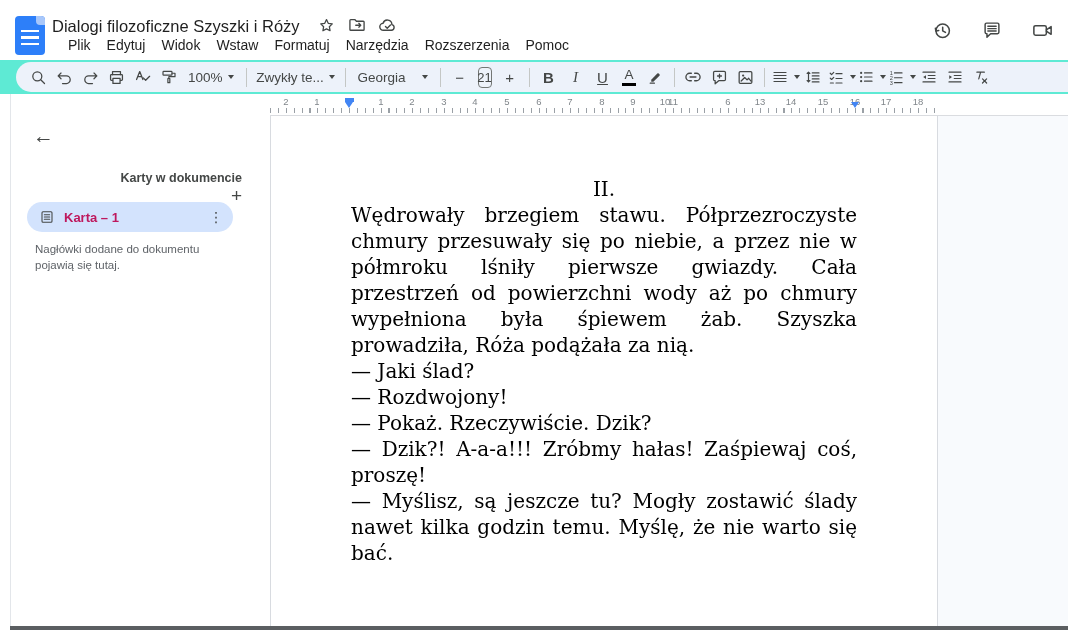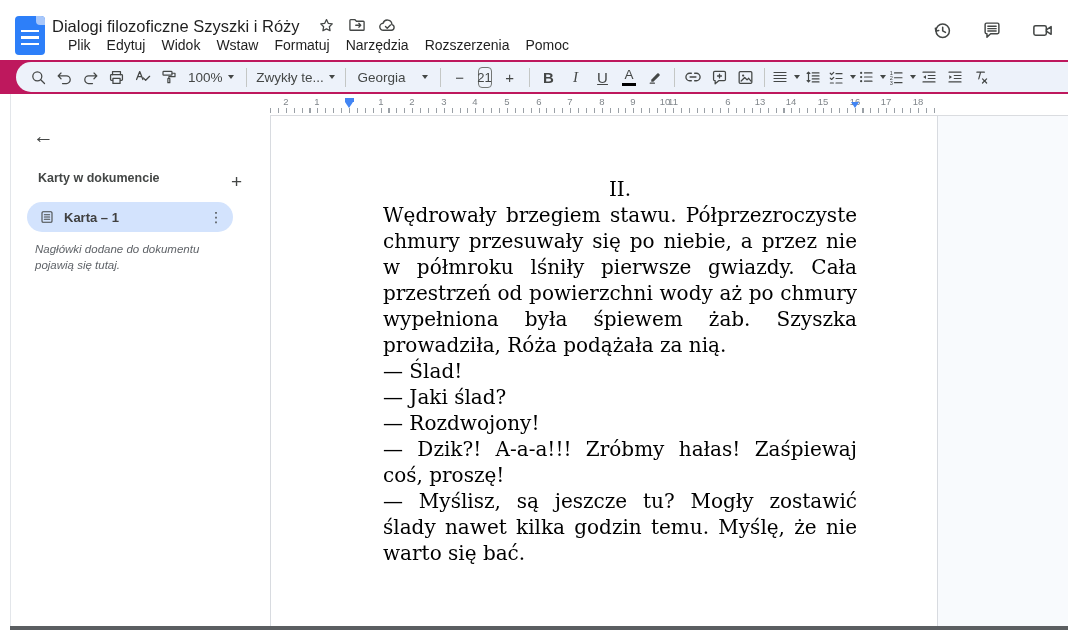--- a/index.html
+++ b/index.html
@@ -18,21 +18,21 @@
   .title-row { position:absolute; left:52px; top:14px; display:flex; align-items:flex-end; gap:10px; }
   .doc-title { font-size:16.5px; color:#1f1f1f; white-space:nowrap; }
   .title-icons { display:flex; align-items:center; gap:8px; margin-left:6px; }
   .menubar { position:absolute; left:44px; top:35px; display:flex;margin-left:16px; }
   .menubar .menu-item { font-size:14px; color:#1f1f1f; padding:2px 8px; border-radius:8px; cursor:default; }
   .header-right { position:absolute; right:10px; top:14px; display:flex; align-items:center; gap:18px; }
   .hicon { width:32px; height:32px; display:flex; align-items:center; justify-content:center; }
   svg.ic { stroke:#444746; fill:none; stroke-width:1.6; stroke-linecap:round; stroke-linejoin:round; }
 
   
-  .toolbar-row { position:absolute; left:0; top:60px; width:1068px; height:34px; background:#be185d; }
+  .toolbar-row { position:absolute; left:0; top:60px; width:1068px; height:34px; background:#5eead4; }
   .toolbar { position:absolute; left:16px; top:2px; height:30px; width:1060px;
              background:#edf2fa; border-radius:15px 0 0 15px; display:flex; align-items:center;
              padding:0 8px 0 10px; gap:1px; }
   .tbtn { height:26px; min-width:25px; display:flex; align-items:center; justify-content:center;
           border-radius:4px; color:#444746; }
   .tbtn.txt { font-size:15px; width:26px; }
   .sep { width:1px; height:19px; background:#c4c7c5; margin:0 5px; flex:0 0 1px; }
   .drop { width:0; height:0; border-left:3.8px solid transparent; border-right:3.8px solid transparent;
           border-top:4.2px solid #444746; margin-left:5px; }
   .zoom-ctl, .style-ctl, .font-ctl { display:flex; align-items:center; height:26px; padding:0 6px;
@@ -59,33 +59,33 @@
   .ruler .num { position:absolute; top:2px; transform:translateX(-50%); font-size:9.5px; color:#80868b; }
   .marker { position:absolute; width:0; height:0; border-left:4.5px solid transparent;
             border-right:4.5px solid transparent; border-top:6px solid #4285f4; top:8px; }
   .marker-bar { position:absolute; width:9px; height:3.5px; background:#4285f4; top:4px; }
 
   
   .sidebar { position:absolute; left:10px; top:0; width:260px; bottom:4px; background:#fff;
              border-left:1px solid #e3e6ea; }
   .back-btn { position:absolute; left:22px; top:30px; font-size:21px; color:#444746; }
   .tabs-head { position:absolute; left:27px; right:28px; top:77px; display:flex;
-               align-items:flex-start; justify-content:space-between; }
+               align-items:flex-end; justify-content:space-between;flex-direction:column; }
   .tabs-title { font-size:12.5px; font-weight:bold; color:#444746; }
   .add-tab { font-size:19px; color:#444746; font-weight:normal; }
   .tab-pill { position:absolute; left:16px; top:108px; width:206px; height:30px; background:#d3e3fd;
               border-radius:15px; display:flex; align-items:center; padding:0 10px 0 12px; }
-  .tab-pill .lbl { font-size:13px; font-weight:bold; color:#404040; margin-left:9px; flex:1; }
+  .tab-pill .lbl { font-size:13px; font-weight:bold; color:#be185d; margin-left:9px; flex:1; }
   .kebab { font-size:14px; color:#444746; letter-spacing:0; }
-  .tabs-note { position:absolute; left:24px; top:148px; width:175px; font-size:11.5px; font-style:italic;
+  .tabs-note { position:absolute; left:24px; top:148px; width:175px; font-size:11.5px; 
                color:#5f6368; line-height:1.35; }
 
   
   .page { position:absolute; left:270px; top:22px; width:668px; bottom:4px; background:#fff;
-          border-left:1px solid #d8dbe0; border-right:1px solid #d8dbe0; overflow:hidden;padding-left:32px; }
+          border-left:1px solid #d8dbe0; border-right:1px solid #d8dbe0; overflow:hidden; }
   .doc-text { padding:60px 80px 0 80px; font-family:"DejaVu Serif", "Liberation Serif", serif;
               font-size:20px; line-height:26px; color:#000; }
   .doc-text p { text-align:justify; }
   .doc-text p.center { text-align:center; }
   .misspelled { text-decoration:underline; text-decoration-style:wavy; text-decoration-color:#e53935;
                 text-decoration-thickness:1px; text-underline-offset:4px; }
 
   .bottom-edge { position:absolute; left:10px; right:0; bottom:0; height:4px; background:#5b5e61; }
 </style>
 </head>
@@ -354,23 +354,23 @@
         <span class="lbl">Karta – 1</span>
         <span class="kebab">⋮</span>
       </div>
       <div class="tabs-note">Nagłówki dodane do dokumentu pojawią się tutaj.</div>
     </aside>
 
     <div class="page">
       <div class="doc-text">
         <p class="center">II.</p>
         <p>Wędrowały brzegiem stawu. Półprzezroczyste chmury przesuwały się po niebie, a przez nie w półmroku lśniły pierwsze gwiazdy. Cała przestrzeń od powierzchni wody aż po chmury wypełniona była śpiewem żab. Szyszka prowadziła, Róża podążała za nią.</p>
-        <p>— Ślad!</p>
         <p>— Jaki ślad?</p>
         <p>— Rozdwojony!</p>
+        <p>— Pokaż. Rzeczywiście. Dzik?</p>
         <p>— Dzik?! A-a-a!!! Zróbmy hałas! Zaśpiewaj coś, proszę!</p>
         <p>— Myślisz, są jeszcze tu? Mogły zostawić ślady nawet kilka godzin temu. Myślę, że nie warto się bać.</p>
       </div>
     </div>
 
     <div class="bottom-edge"></div>
   </div>
 </div>
 
 </body></html>

